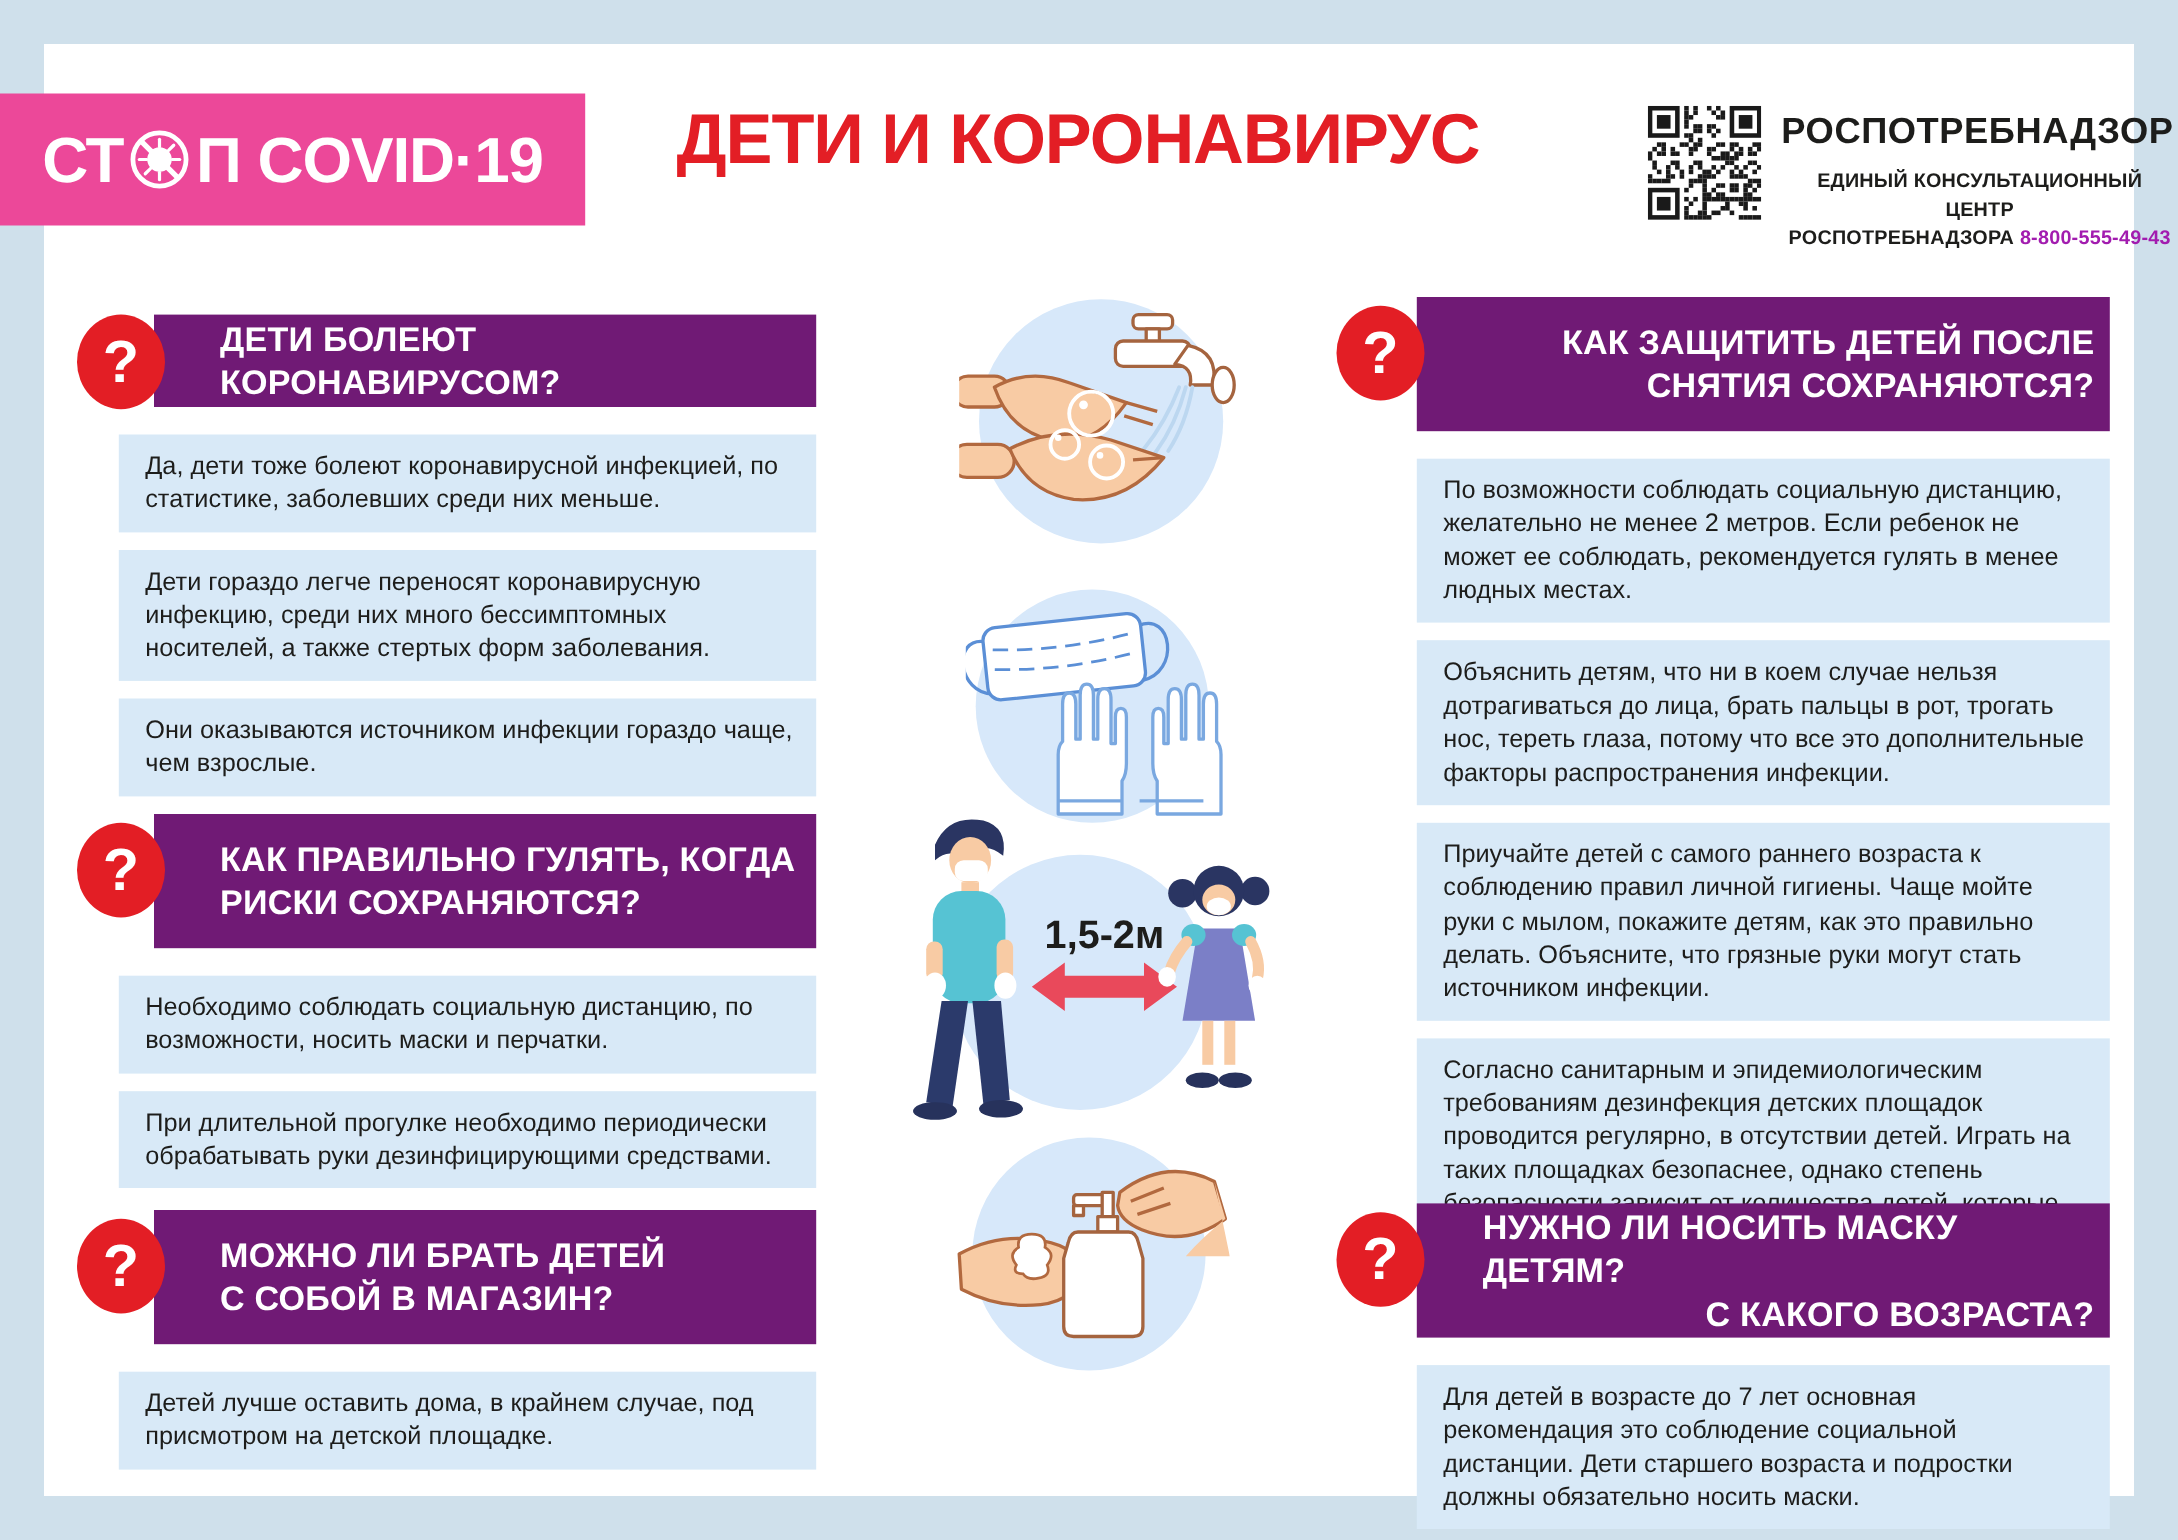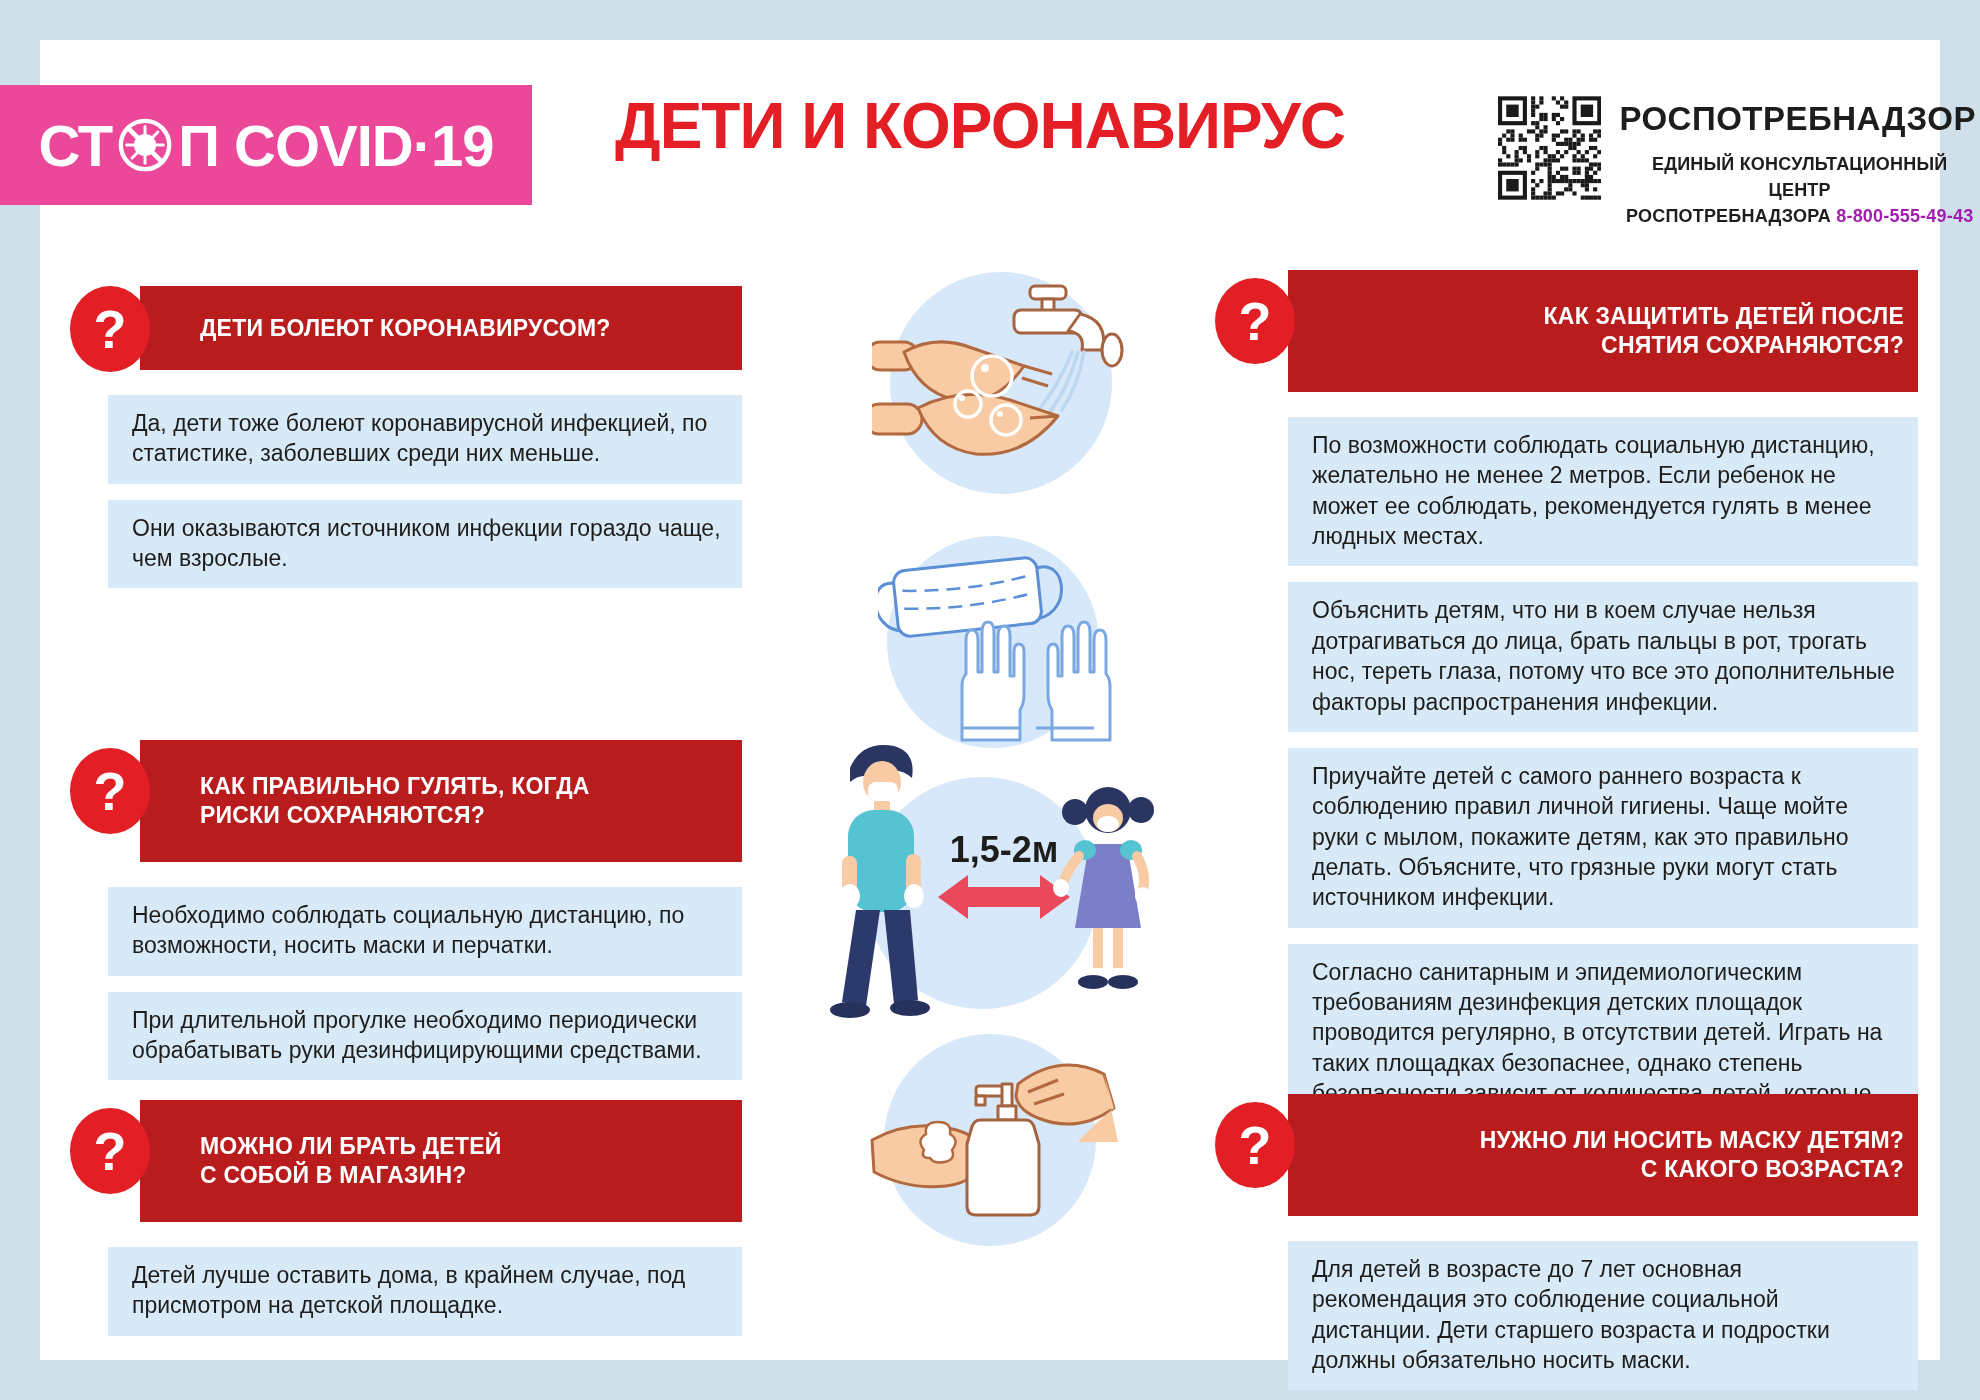--- a/index.html
+++ b/index.html
@@ -35,21 +35,21 @@
   .l1{top:286px;} .l2{top:740px;} .l3{top:1100px;}
   .r1{top:270px;} .r2{top:1094px;}
 
   .badge{
     position:absolute;left:0;top:0;width:80px;height:86px;background:#e31e25;border-radius:50%;
     color:#fff;display:flex;align-items:center;justify-content:center;
     font-size:54px;font-weight:bold;z-index:3;
   }
   .two .badge{top:8px;}
   .q-bar{
-    background:#b91c1c;color:#fff;font-weight:bold;font-size:23px;line-height:1.26;
+    background:#701a75;color:#fff;font-weight:bold;font-size:31px;line-height:1.26;
     display:flex;flex-direction:column;justify-content:center;
     padding-left:60px;padding-right:14px;letter-spacing:.2px;
   }
   .l .q-bar{margin-left:70px;}
   .r .q-bar{margin-left:73px;align-items:flex-end;}
   .one .q-bar{height:84px;}
   .two .q-bar{height:122px;}
   .answers{display:flex;flex-direction:column;gap:16px;margin-top:25px;}
   .l .answers{margin-left:38px;justify-content:flex-end;}
   .r .answers{margin-left:73px;}
@@ -312,20 +312,21 @@
   </div>
 </div>
 
 <section class="section l l1 one">
   <div class="badge">?</div>
   <div class="q-bar">
     <div>ДЕТИ БОЛЕЮТ КОРОНАВИРУСОМ?</div>
   </div>
   <div class="answers">
     <div class="answer">Да, дети тоже болеют коронавирусной инфекцией, по статистике, заболевших среди них меньше.</div>
+    <div class="answer">Дети гораздо легче переносят коронавирусную инфекцию, среди них много бессимптомных носителей, а также стертых форм заболевания.</div>
     <div class="answer">Они оказываются источником инфекции гораздо чаще, чем взрослые.</div>
   </div>
 </section>
 
 <section class="section l l2 two">
   <div class="badge">?</div>
   <div class="q-bar">
     <div>КАК ПРАВИЛЬНО ГУЛЯТЬ, КОГДА</div>
     <div>РИСКИ СОХРАНЯЮТСЯ?</div>
   </div>

